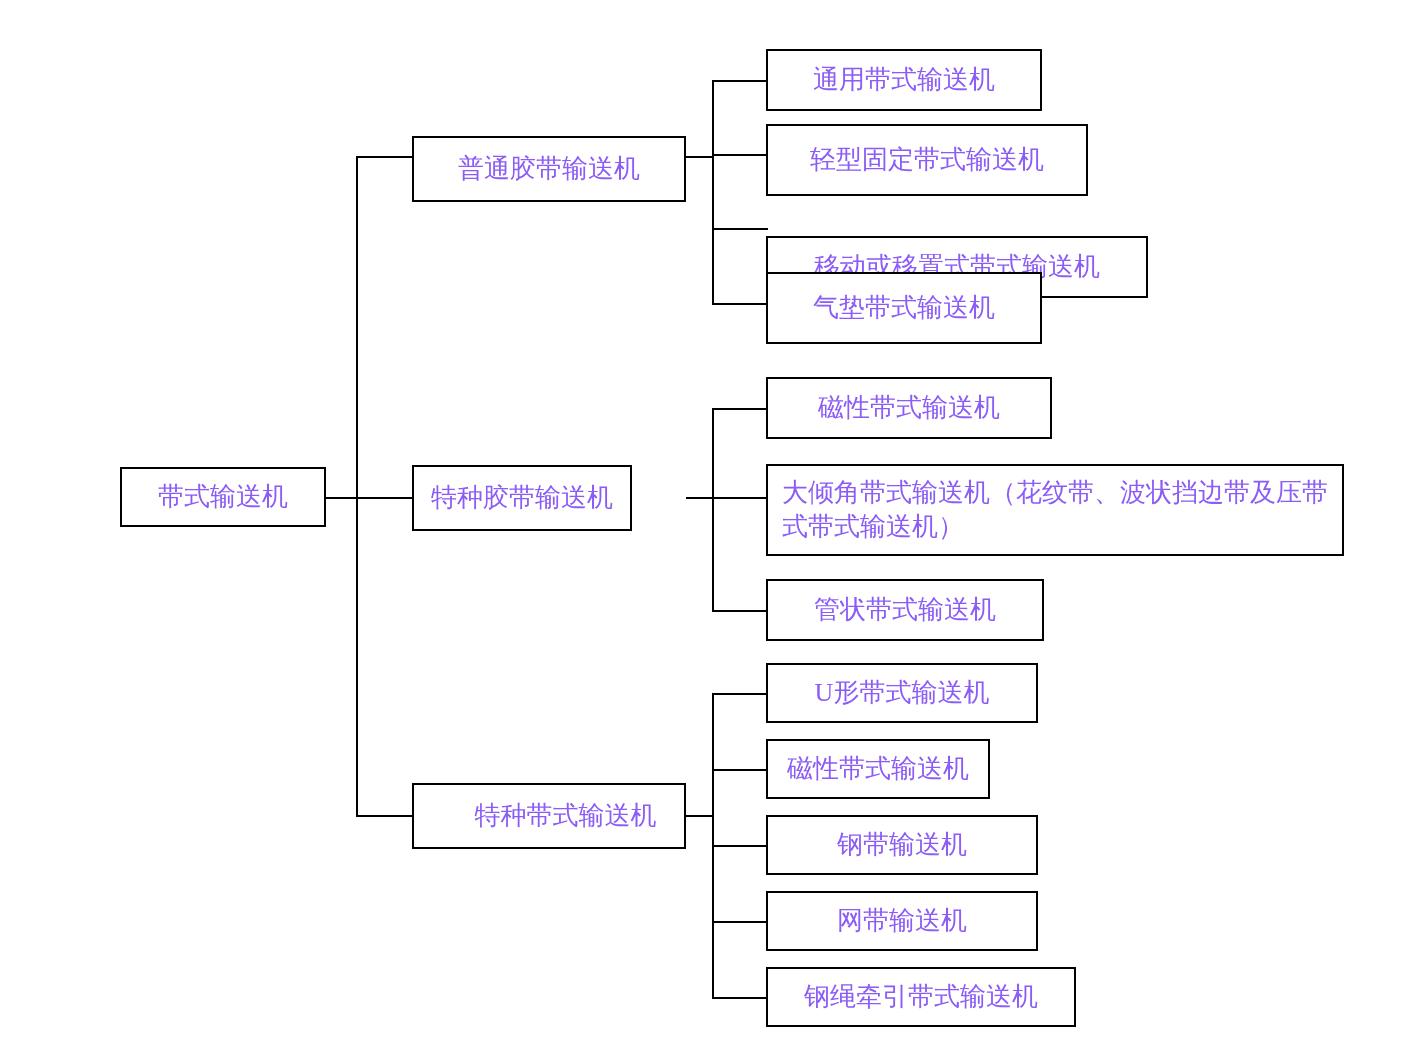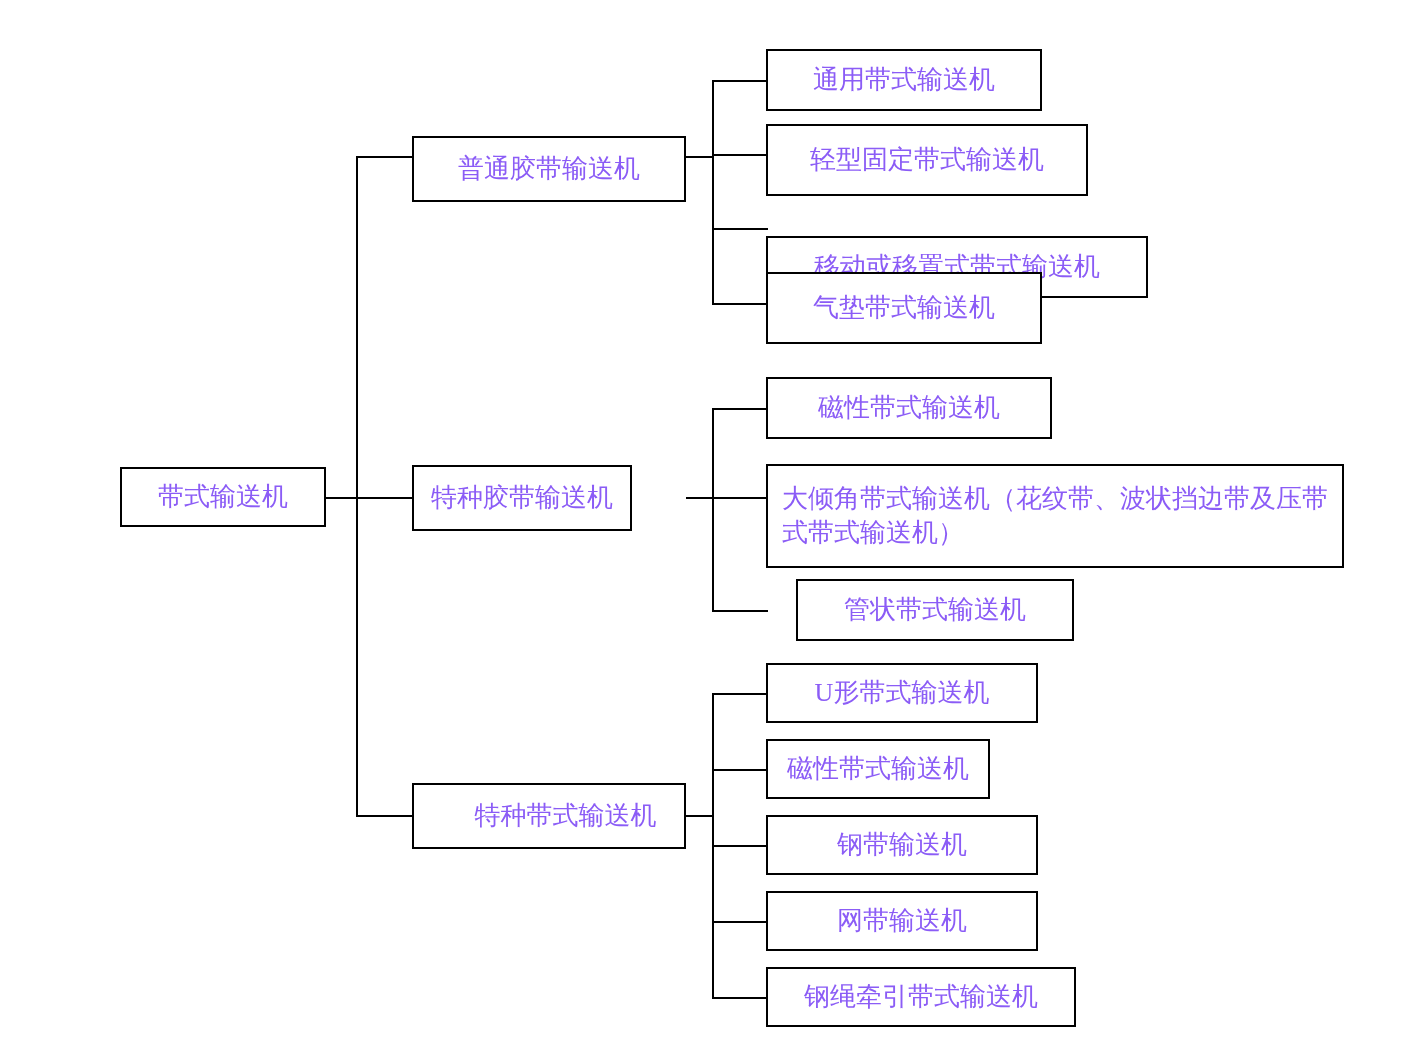--- a/index.html
+++ b/index.html
@@ -82,22 +82,22 @@
   <div class="node" style="left:412px; top:465px; width:220px; height:66px;">特种胶带输送机</div>
 
   <div class="node" style="left:412px; top:783px; width:274px; height:66px;padding-left:41px;">特种带式输送机</div>
 
   <div class="node" style="left:766px; top:49px; width:276px; height:62px;">通用带式输送机</div>
   <div class="node" style="left:766px; top:124px; width:322px; height:72px;">轻型固定带式输送机</div>
   <div class="node" style="left:766px; top:198px; width:382px; height:62px;margin-top:38px;">移动或移置式带式输送机</div>
   <div class="node" style="left:766px; top:272px; width:276px; height:72px;">气垫带式输送机</div>
 
   <div class="node" style="left:766px; top:377px; width:286px; height:62px;">磁性带式输送机</div>
-  <div class="node multiline" style="left:766px; top:464px; width:578px; height:104px;">大倾角带式输送机（花纹带、波状挡边带及压带式带式输送机）</div>
-  <div class="node" style="left:796px; top:579px; width:278px; height:62px;">管状带式输送机</div>
+  <div class="node multiline" style="left:766px; top:464px; width:578px; height:92px;">大倾角带式输送机（花纹带、波状挡边带及压带式带式输送机）</div>
+  <div class="node" style="left:766px; top:579px; width:278px; height:62px;">管状带式输送机</div>
 
   <div class="node" style="left:766px; top:663px; width:272px; height:60px;">U形带式输送机</div>
   <div class="node" style="left:766px; top:739px; width:224px; height:60px;">磁性带式输送机</div>
   <div class="node" style="left:766px; top:815px; width:272px; height:60px;">钢带输送机</div>
   <div class="node" style="left:766px; top:891px; width:272px; height:60px;">网带输送机</div>
   <div class="node" style="left:766px; top:967px; width:310px; height:60px;">钢绳牵引带式输送机</div>
 
 </div>
 
 </body></html>

